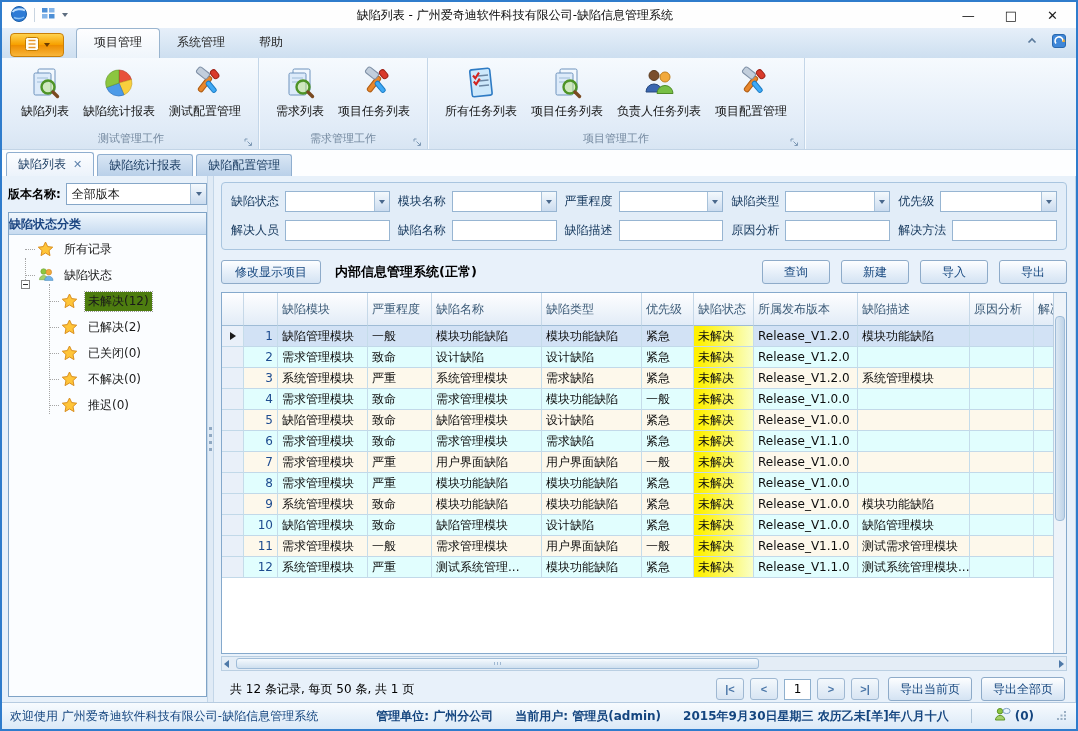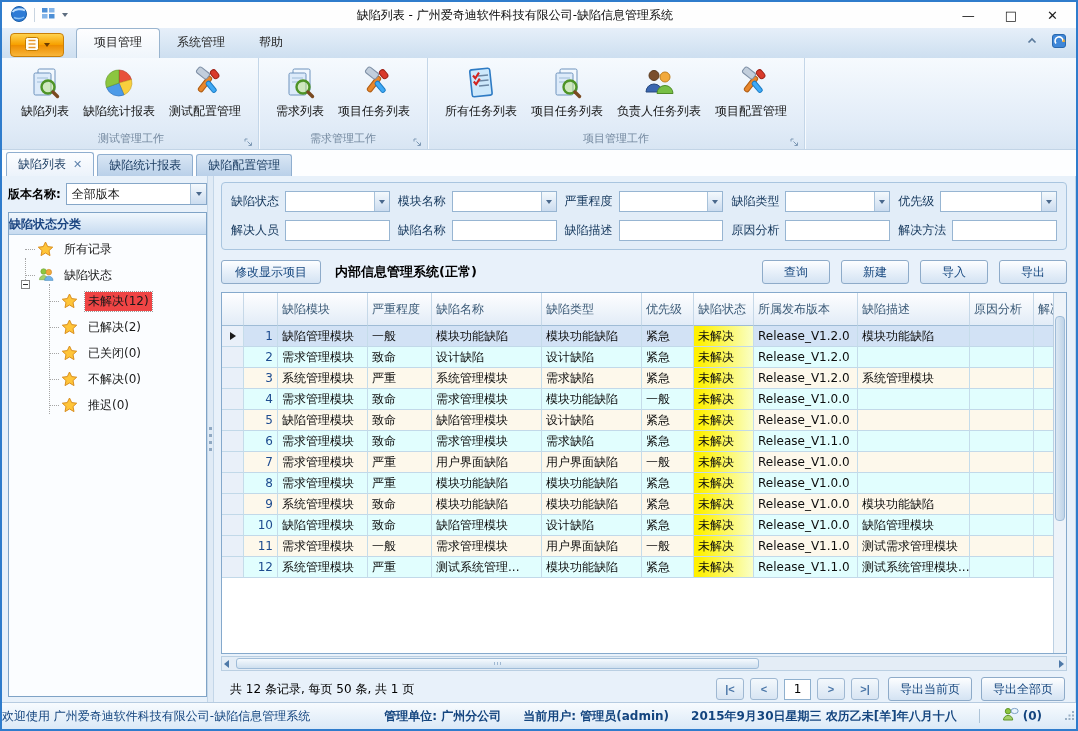--- a/index.html
+++ b/index.html
@@ -49,21 +49,21 @@
     background:linear-gradient(#F0F7FD,#C7DBF0);border-bottom:1px solid #A6C3DE;}
   .tree{position:relative;flex:1;padding-top:1px;overflow:hidden;}
   .tree-row{height:26px;display:flex;align-items:center;gap:7px;position:relative;}
   .tree-row.lvl1{padding-left:28px;}
   .tree-row.lvl2{padding-left:52px;}
   .tree-row::before{content:'';position:absolute;top:13px;border-top:1px dotted #A5A5A5;}
   .tree-row.lvl1::before{left:16px;width:10px;}
   .tree-row.lvl2::before{left:40px;width:10px;}
   .ticon{width:17px;height:16px;flex:none;display:block;}
   .tlabel{padding:1px 3px;white-space:nowrap;}
-  .tree-row.selected .tlabel{background:#ef4444;outline:1px dotted #9A9A9A;}
+  .tree-row.selected .tlabel{background:#4d7c0f;outline:1px dotted #9A9A9A;}
   .vline{position:absolute;border-left:1px dotted #A5A5A5;width:0;}
   .vline.v1{left:16px;top:23px;height:26px;}
   .vline.v2{left:40px;top:49px;height:130px;}
   .expander{position:absolute;left:12px;top:45px;width:9px;height:9px;background:#fff;border:1px solid #848484;z-index:2;}
   .expander::after{content:'';position:absolute;left:1px;right:1px;top:3px;border-top:1px solid #333;}
   .splitter{width:7px;flex:none;display:flex;flex-direction:column;align-items:center;justify-content:center;gap:4px;background:#E0EBF6;border-left:1px solid #C3D6E8;border-right:1px solid #C3D6E8;}
   .splitter i{width:3px;height:3px;background:#8FA8C2;display:block;}
   
   .right-col{flex:1;display:flex;flex-direction:column;padding:6px 8px 0 7px;min-width:0;min-height:0;border-right:1px solid #C3D6E8;}
   .filter-panel{flex:none;border:1px solid #A9C5DF;border-radius:4px;background:#E2EDF8;padding:8px 9px;display:flex;flex-direction:column;gap:8px;}
@@ -109,21 +109,21 @@
   
   .footer-row{flex:none;height:33px;display:flex;align-items:center;gap:9px;padding:3px 2px 0 9px;}
   .record-info{color:#000;}
   .pager{margin-left:auto;display:flex;align-items:center;gap:6px;}
   .pgbtn{width:28px;height:22px;background:linear-gradient(#F3F8FC,#D8E5F3);border:1px solid #9FB8D2;border-radius:3px;
     color:#4A76A8;font-weight:bold;font-size:11px;display:flex;align-items:center;justify-content:center;}
   .pginput{width:27px;height:21px;border:1px solid #8FB0CE;text-align:center;font:12px "DejaVu Sans","Liberation Sans",sans-serif;}
   .export-btn{width:84px;padding:0;}
   
   .statusbar{height:27px;flex:none;border-top:1px solid #B6CBE0;background:linear-gradient(#F7FBFE,#DBE9F7);
-    display:flex;align-items:center;padding:0 0;color:#14457F;}
+    display:flex;align-items:center;padding:0 8px;color:#14457F;}
   .status-right{margin-left:auto;display:flex;align-items:center;gap:22px;font-weight:bold;}
   .ssep{width:1px;height:14px;background:#AEC4D8;}
   .msg-wrap{display:flex;align-items:center;gap:4px;}
 </style>
 </head>
 <body>
 
 <div class="window">
 
   <div class="titlebar">

